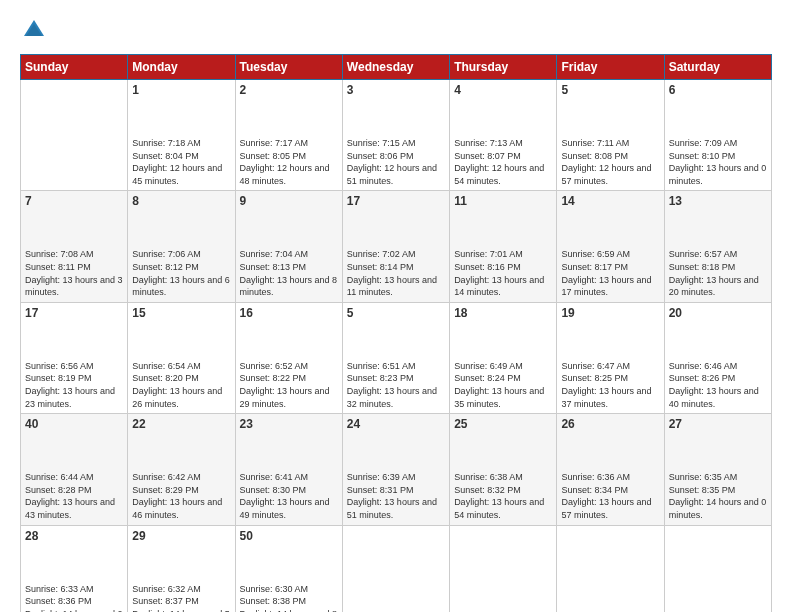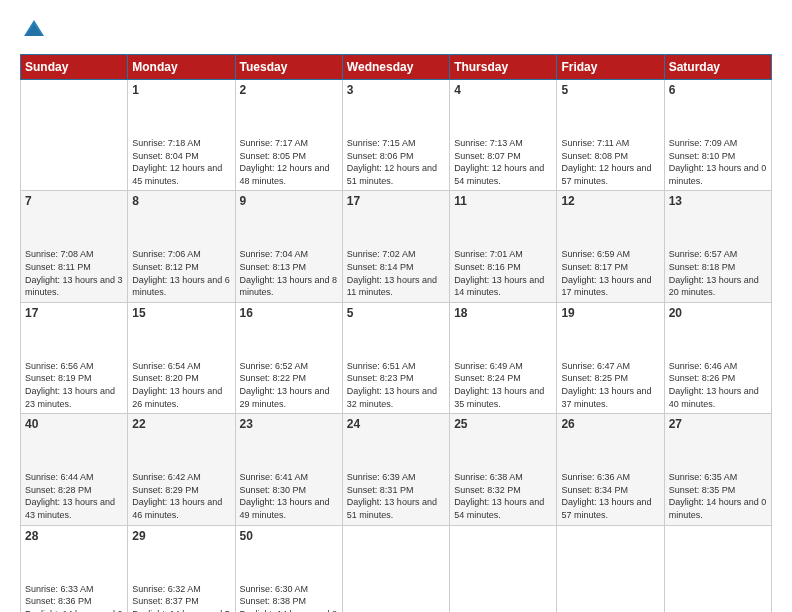--- a/index.html
+++ b/index.html
@@ -181,21 +181,21 @@
           </td>
           <td>
             <span class="day-number">17</span>
             <div class="day-info">Sunrise: 7:02 AM<br>Sunset: 8:14 PM<br>Daylight: 13 hours and 11 minutes.</div>
           </td>
           <td>
             <span class="day-number">11</span>
             <div class="day-info">Sunrise: 7:01 AM<br>Sunset: 8:16 PM<br>Daylight: 13 hours and 14 minutes.</div>
           </td>
           <td>
-            <span class="day-number">12</span>
+            <span class="day-number">14</span>
             <div class="day-info">Sunrise: 6:59 AM<br>Sunset: 8:17 PM<br>Daylight: 13 hours and 17 minutes.</div>
           </td>
           <td>
             <span class="day-number">13</span>
             <div class="day-info">Sunrise: 6:57 AM<br>Sunset: 8:18 PM<br>Daylight: 13 hours and 20 minutes.</div>
           </td>
         </tr>
         <tr>
           <td>
             <span class="day-number">17</span>

